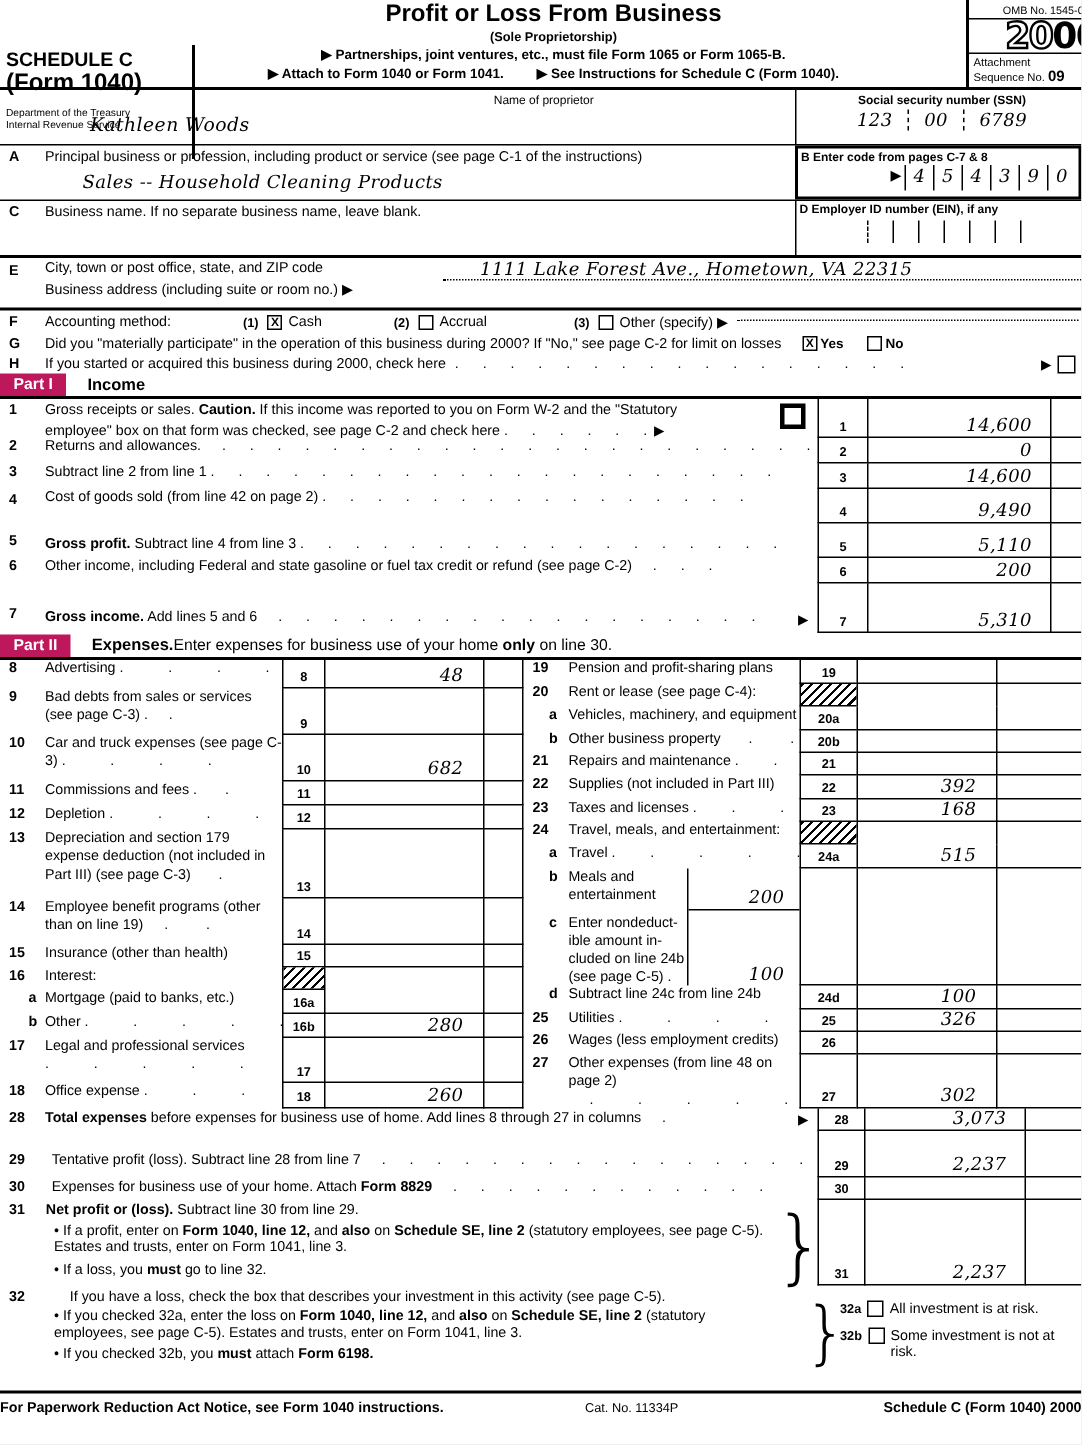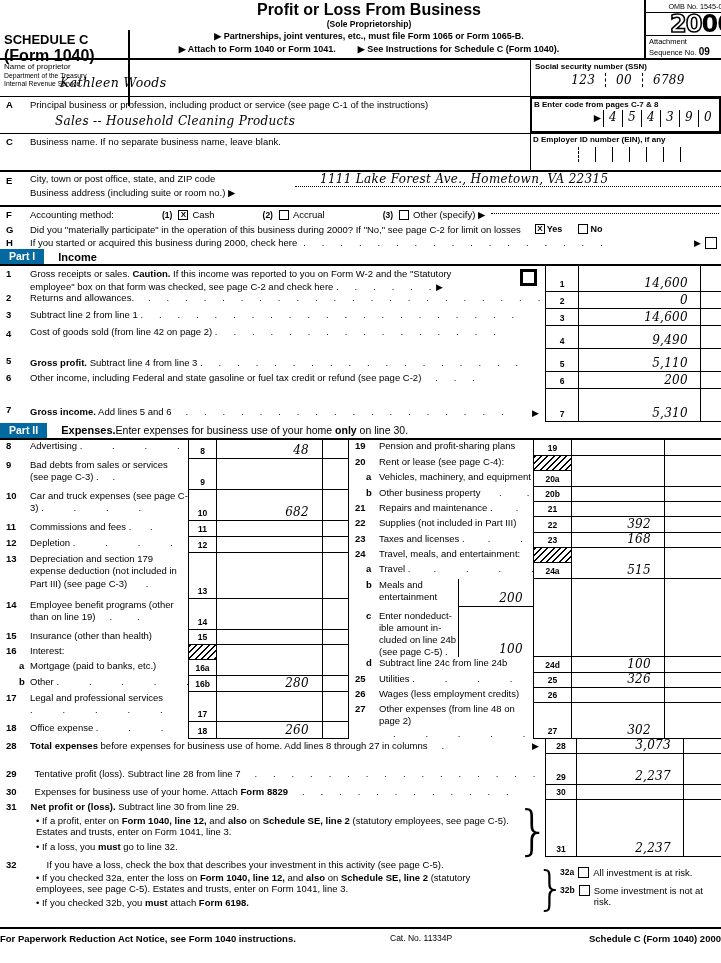--- a/index.html
+++ b/index.html
@@ -28,21 +28,21 @@
   .year{text-align:center;font-size:24px;font-weight:bold;line-height:22px;font-family:"DejaVu Sans",sans-serif;}
   .y-out{color:#fff;-webkit-text-stroke:1.6px #000;letter-spacing:-1px;}
   .y-sol{letter-spacing:-1px;}
   .attach{font-size:7.5px;padding:1px 3px;border-top:1.5px solid #000;line-height:1.2;}
   .attach b{font-size:10px;}
   
   .trow{position:relative;border-bottom:1px solid #000;}
   .rlabel{font-size:8px;}
   .lmark{position:absolute;left:6px;font-weight:bold;font-size:9.5px;}
   .rightcol{position:absolute;left:530px;top:0;width:191px;height:100%;border-left:1.5px solid #000;}
-  .namerow{height:37px;}
+  .namerow{height:37px;text-align:center;}
   .ssnbox{padding:2px 0 0 4px;}
   .ssnbox .rl{font-weight:bold;font-size:8px;}
   .ssnval{display:flex;justify-content:center;margin-top:2px;}
   .ssnval span{padding:0 10px;}
   .ssnval span + span{border-left:1.5px dashed #000;}
   .bbox{position:absolute;left:530px;top:0;width:191px;height:100%;border:2.5px solid #000;padding:1px 2px;}
   .bbox .rl{font-weight:bold;font-size:8px;}
   .bdig{display:flex;justify-content:flex-end;align-items:stretch;height:17px;margin-top:1px;}
   .bdig .bar{width:19px;text-align:center;border-left:1.2px solid #000;line-height:15px;}
   .bdig .ar{margin-right:2px;line-height:15px;}
@@ -50,21 +50,21 @@
   .dbox .rl{font-weight:bold;font-size:8px;}
   .eincells{display:flex;margin:3px 0 0 28px;height:15px;}
   .eincells i{width:17px;border-left:1.2px solid #000;}
   .eincells i.dash{border-left:1.2px dashed #000;}
   .eincells i:first-child{border-left:none;}
   
   .fgh{display:flex;align-items:center;position:relative;}
   .dotfill{flex:1;border-bottom:1.5px dotted #000;margin:0 2px 3px 6px;}
   
   .pbar{position:relative;border-bottom:2px solid #000;display:flex;align-items:center;}
-  .badge{background:#0369a1;color:#fff;font-weight:bold;font-size:10.5px;padding:1px 9px 2px;margin-right:14px;}
+  .badge{background:#be185d;color:#fff;font-weight:bold;font-size:10.5px;padding:1px 9px 2px;margin-right:14px;}
   .pbar .ttl{font-weight:bold;font-size:11px;}
   
   .irow{display:flex;}
   .ilab{position:relative;width:545px;overflow:hidden;padding-left:30px;line-height:1.35;}
   .inb,.iamt,.icts{border-left:1.5px solid #000;border-bottom:1.5px solid #000;display:flex;align-items:flex-end;}
   .inb{width:33px;justify-content:center;font-weight:bold;font-size:8.5px;padding-bottom:2px;}
   .iamt{width:122px;justify-content:flex-end;padding:0 12px 1px 0;}
   .icts{width:21px;}
   .nowrap{white-space:nowrap;}
   

